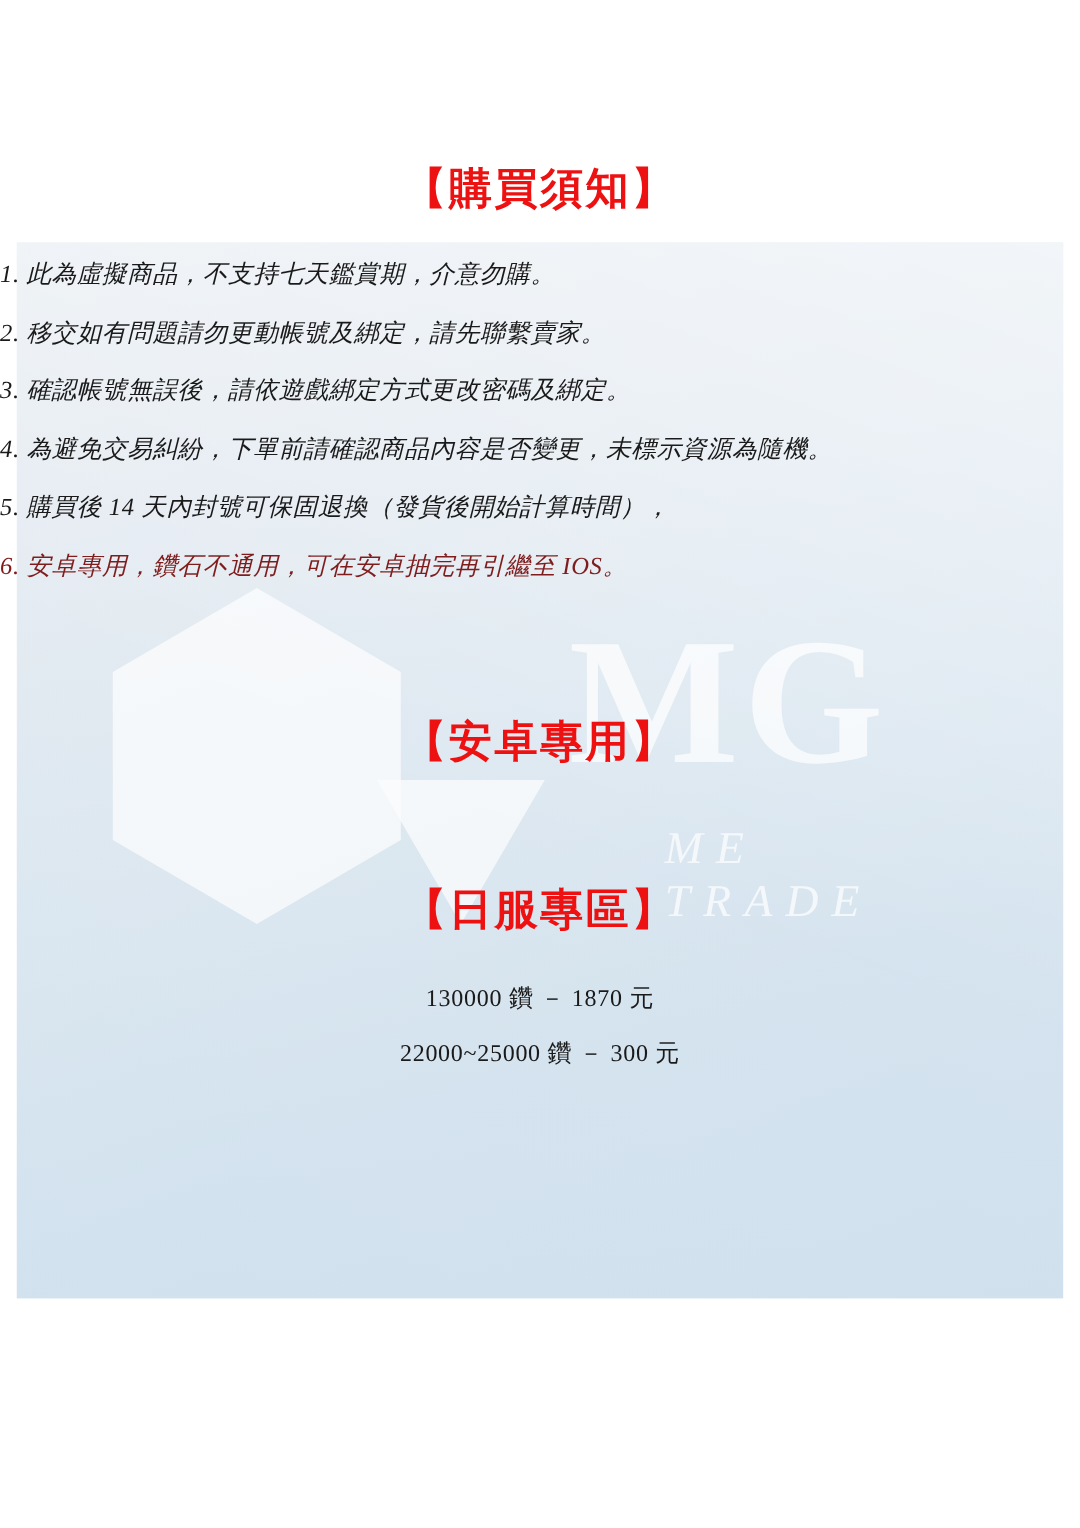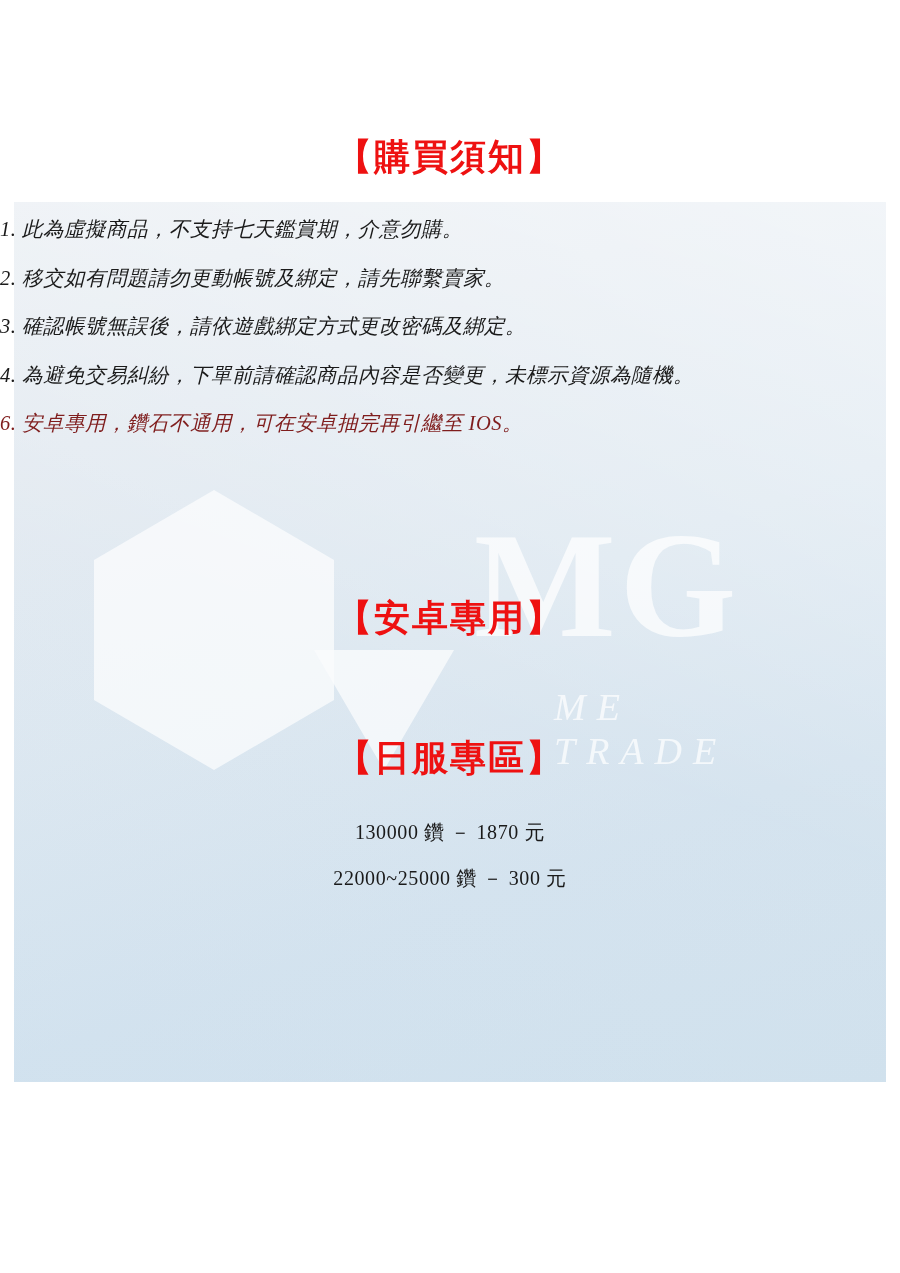--- a/index.html
+++ b/index.html
@@ -141,20 +141,21 @@
 
 <div id="content">
 
   <div id="notice-title" class="heading">【購買須知】</div>
 
   <ul class="notice-list">
     <li class="notice-line">1. 此為虛擬商品，不支持七天鑑賞期，介意勿購。</li>
     <li class="notice-line">2. 移交如有問題請勿更動帳號及綁定，請先聯繫賣家。</li>
     <li class="notice-line">3. 確認帳號無誤後，請依遊戲綁定方式更改密碼及綁定。</li>
     <li class="notice-line">4. 為避免交易糾紛，下單前請確認商品內容是否變更，未標示資源為隨機。</li>
+    <li class="notice-line">5. 購買後 14 天內封號可保固退換（發貨後開始計算時間），</li>
     <li class="notice-line red">6. 安卓專用，鑽石不通用，可在安卓抽完再引繼至 IOS。</li>
   </ul>
 
   <div id="tw-title" class="heading">【安卓專用】</div>
 
   <div id="jp-title" class="heading">【日服專區】</div>
   <ul id="jp-prices" class="price-list">
     <li class="price-line">130000 鑽 － 1870 元</li>
     <li class="price-line">22000~25000 鑽 － 300 元</li>
   </ul>

